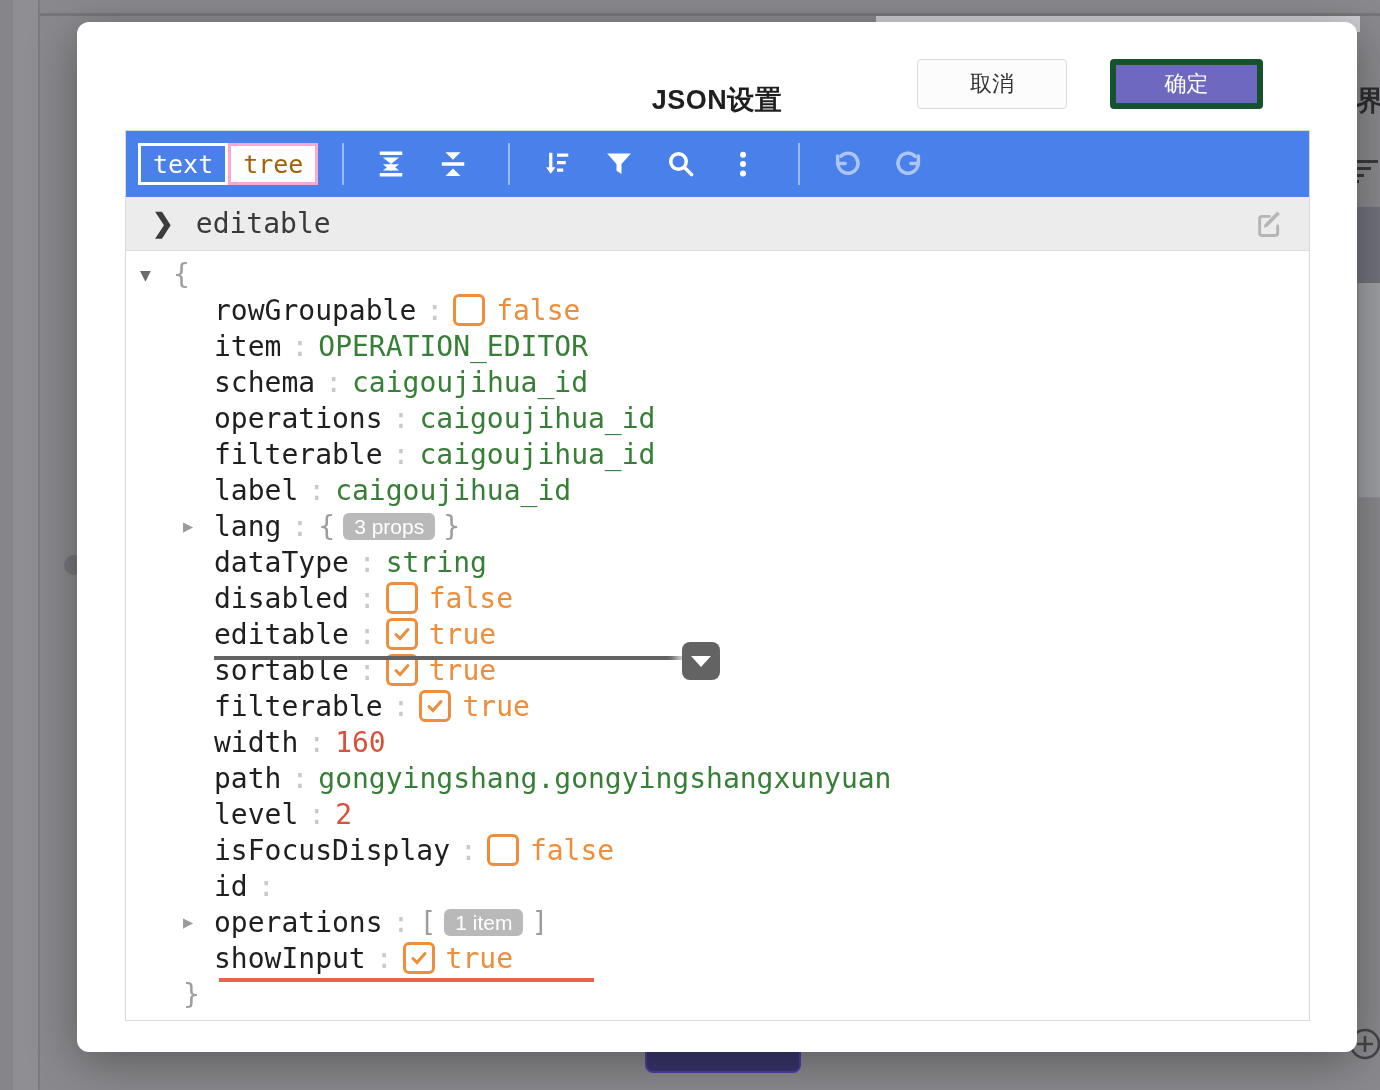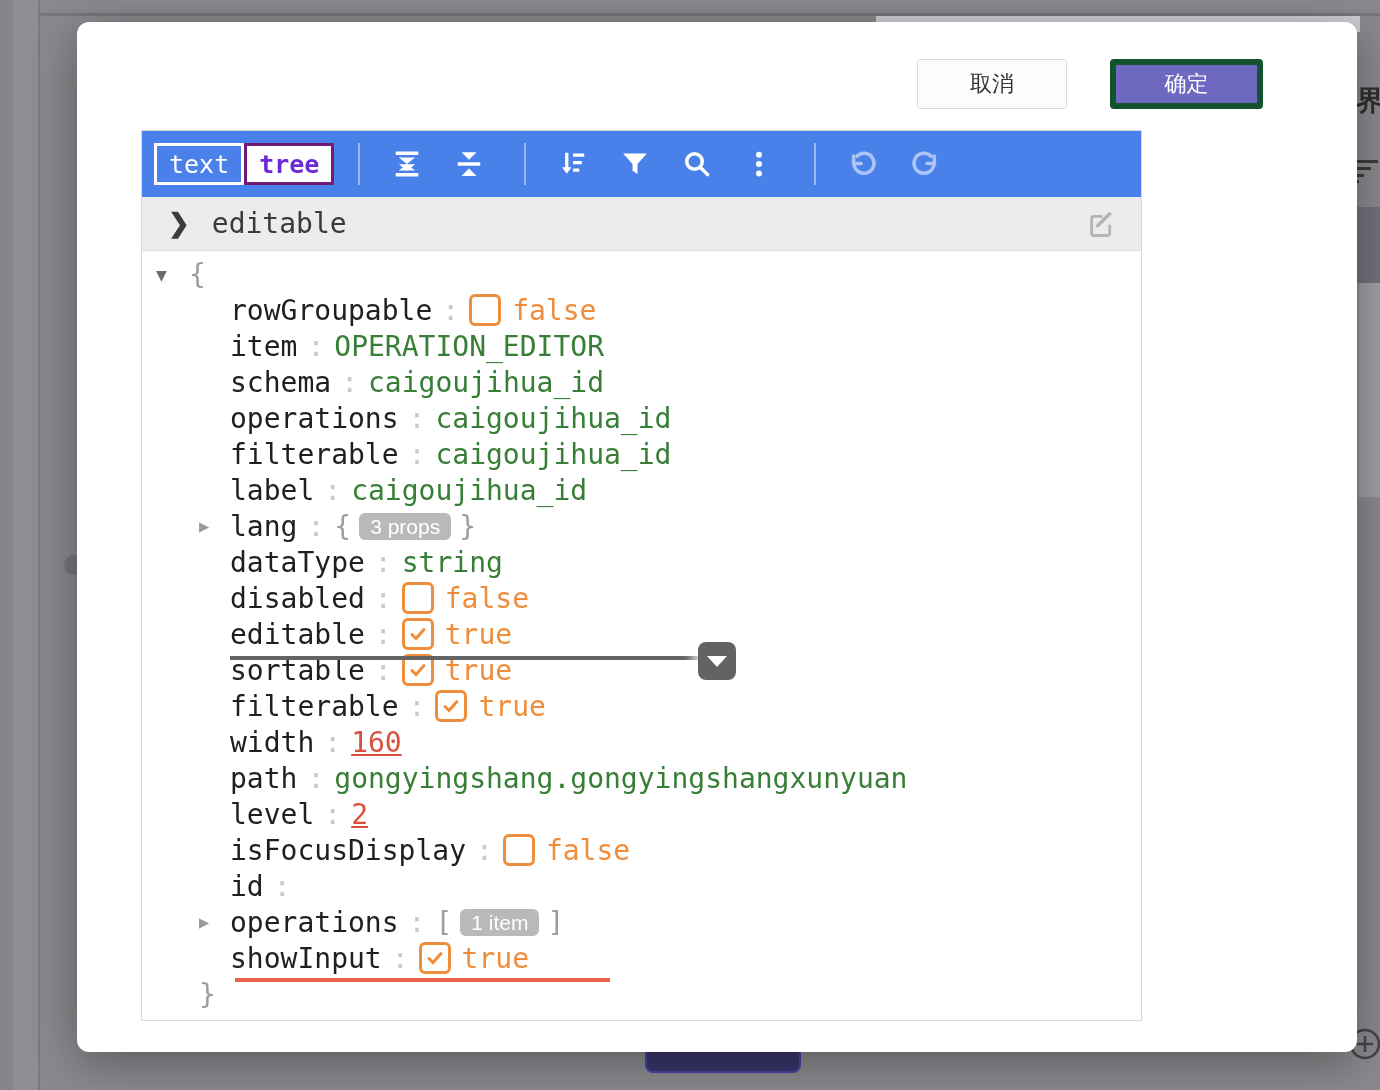--- a/index.html
+++ b/index.html
@@ -27,49 +27,49 @@
   .modal{position:absolute;left:77px;top:22px;width:1280px;height:1030px;background:#ffffff;
          border-radius:12px;box-shadow:0 10px 48px rgba(0,0,0,.35);z-index:2;}
   .modal-title{position:absolute;left:0;top:60px;width:1280px;text-align:center;
                font-size:27px;font-weight:700;color:#1f1f1f;letter-spacing:.5px;}
   .btn{position:absolute;top:37px;height:50px;border-radius:4px;font-size:22px;
        display:flex;align-items:center;justify-content:center;cursor:pointer;box-sizing:border-box;}
   .btn-cancel{left:840px;width:150px;background:#fcfcfc;border:1px solid #dcdcdc;color:#333;}
   .btn-confirm{left:1033px;width:153px;background:#6e68c0;border:6px solid #14532d;color:#fff;}
 
   
-  .editor{position:absolute;left:64px;top:108px;width:1001px;height:891px;box-sizing:border-box;
+  .editor{position:absolute;left:48px;top:108px;width:1185px;height:891px;box-sizing:border-box;
           border:1px solid #d9d9d9;background:#fff;}
   .toolbar{position:absolute;left:0;top:0;width:100%;height:66px;background:#4a80ea;
            display:flex;align-items:center;box-sizing:border-box;padding-left:12px;}
   .mode{display:flex;font-family:"DejaVu Sans Mono",monospace;font-size:25px;height:42px;}
   .mode-seg{display:flex;align-items:center;padding:0 12px;box-sizing:border-box;cursor:pointer;}
   .mode-text{border:3px solid #fff;color:#fff;}
-  .mode-tree{background:#fff;color:#6d28d9;border:3px solid #701a75;font-weight:bold;}
+  .mode-tree{background:#fff;color:#a16207;border:3px solid #f9a8d4;}
   .tb-sep{width:2px;height:42px;background:rgba(255,255,255,.45);margin:0 16px 0 24px;}
   .tb-btn{width:32px;height:32px;margin:0 15px;display:flex;align-items:center;justify-content:center;cursor:pointer;}
   .tb-dim{opacity:.55;}
 
   .field-header{position:absolute;left:0;top:66px;width:100%;height:54px;background:#ececec;
                 border-bottom:1px solid #dedede;display:flex;align-items:center;box-sizing:border-box;}
   .fh-chevron{margin-left:26px;font-size:26px;color:#3c3c3c;font-weight:700;cursor:pointer;}
   .fh-label{margin-left:22px;font-family:"DejaVu Sans Mono",monospace;font-size:28px;color:#3a3a3a;}
   .fh-edit{position:absolute;right:24px;top:11px;cursor:pointer;}
 
   .json-tree{position:absolute;left:0;top:125px;width:100%;
              font-family:"DejaVu Sans Mono",monospace;font-size:28px;color:#1f1f1f;}
   .trow{height:36px;display:flex;align-items:center;padding-left:88px;position:relative;white-space:pre;}
   .trow.rootopen{padding-left:47px;}
   .trow.rootclose{padding-left:57px;}
   .exp{position:absolute;left:57px;font-size:17px;color:#9a9a9a;cursor:pointer;}
   .exp.root{left:14px;color:#6b6b6b;font-size:18px;}
   .punct{color:#9e9e9e;}
   .colon{color:#c9c9c9;margin:0 10px;}
   .v-string{color:#377e36;}
-  .v-number{color:#d9503c;text-decoration:underline;}
+  .v-number{color:#d9503c;}
   .v-bool{color:#ee8d3b;}
   .cb{width:26px;height:26px;border:3.5px solid #ee8d3b;border-radius:6px;box-sizing:content-box;
       display:inline-flex;align-items:center;justify-content:center;margin-right:11px;cursor:pointer;background:#fff;flex:none;}
   .badge{background:#b9b9b9;color:#fff;font-family:"Liberation Sans",sans-serif;font-size:21px;
          border-radius:6px;padding:3px 11px;margin:0 8px;line-height:1;text-align:right;}
 
   
   .drag-line{position:absolute;left:88px;top:525px;width:468px;height:4px;background:#636363;z-index:3;}
   .drag-btn{position:absolute;left:556px;top:511px;width:38px;height:38px;background:#636363;border-radius:8px;
             display:flex;align-items:center;justify-content:center;z-index:3;cursor:pointer;
@@ -104,20 +104,21 @@
   <div class="bg-navy-button"></div>
   <div class="bg-plus">
     <svg width="34" height="34" viewBox="0 0 34 34">
       <circle cx="17" cy="17" r="14" fill="none" stroke="#46464a" stroke-width="2.6"></circle>
       <path d="M17 9v16M9 17h16" stroke="#46464a" stroke-width="2.6"></path>
     </svg>
   </div>
   <div class="bg-dot"></div>
 
   <div class="modal">
+    <div class="modal-title">JSON设置</div>
     <div class="btn btn-cancel">取消</div>
     <div class="btn btn-confirm">确定</div>
 
     <div class="editor">
 
       <div class="toolbar">
         <div class="mode">
           <div class="mode-seg mode-text">text</div>
           <div class="mode-seg mode-tree">tree</div>
         </div>

